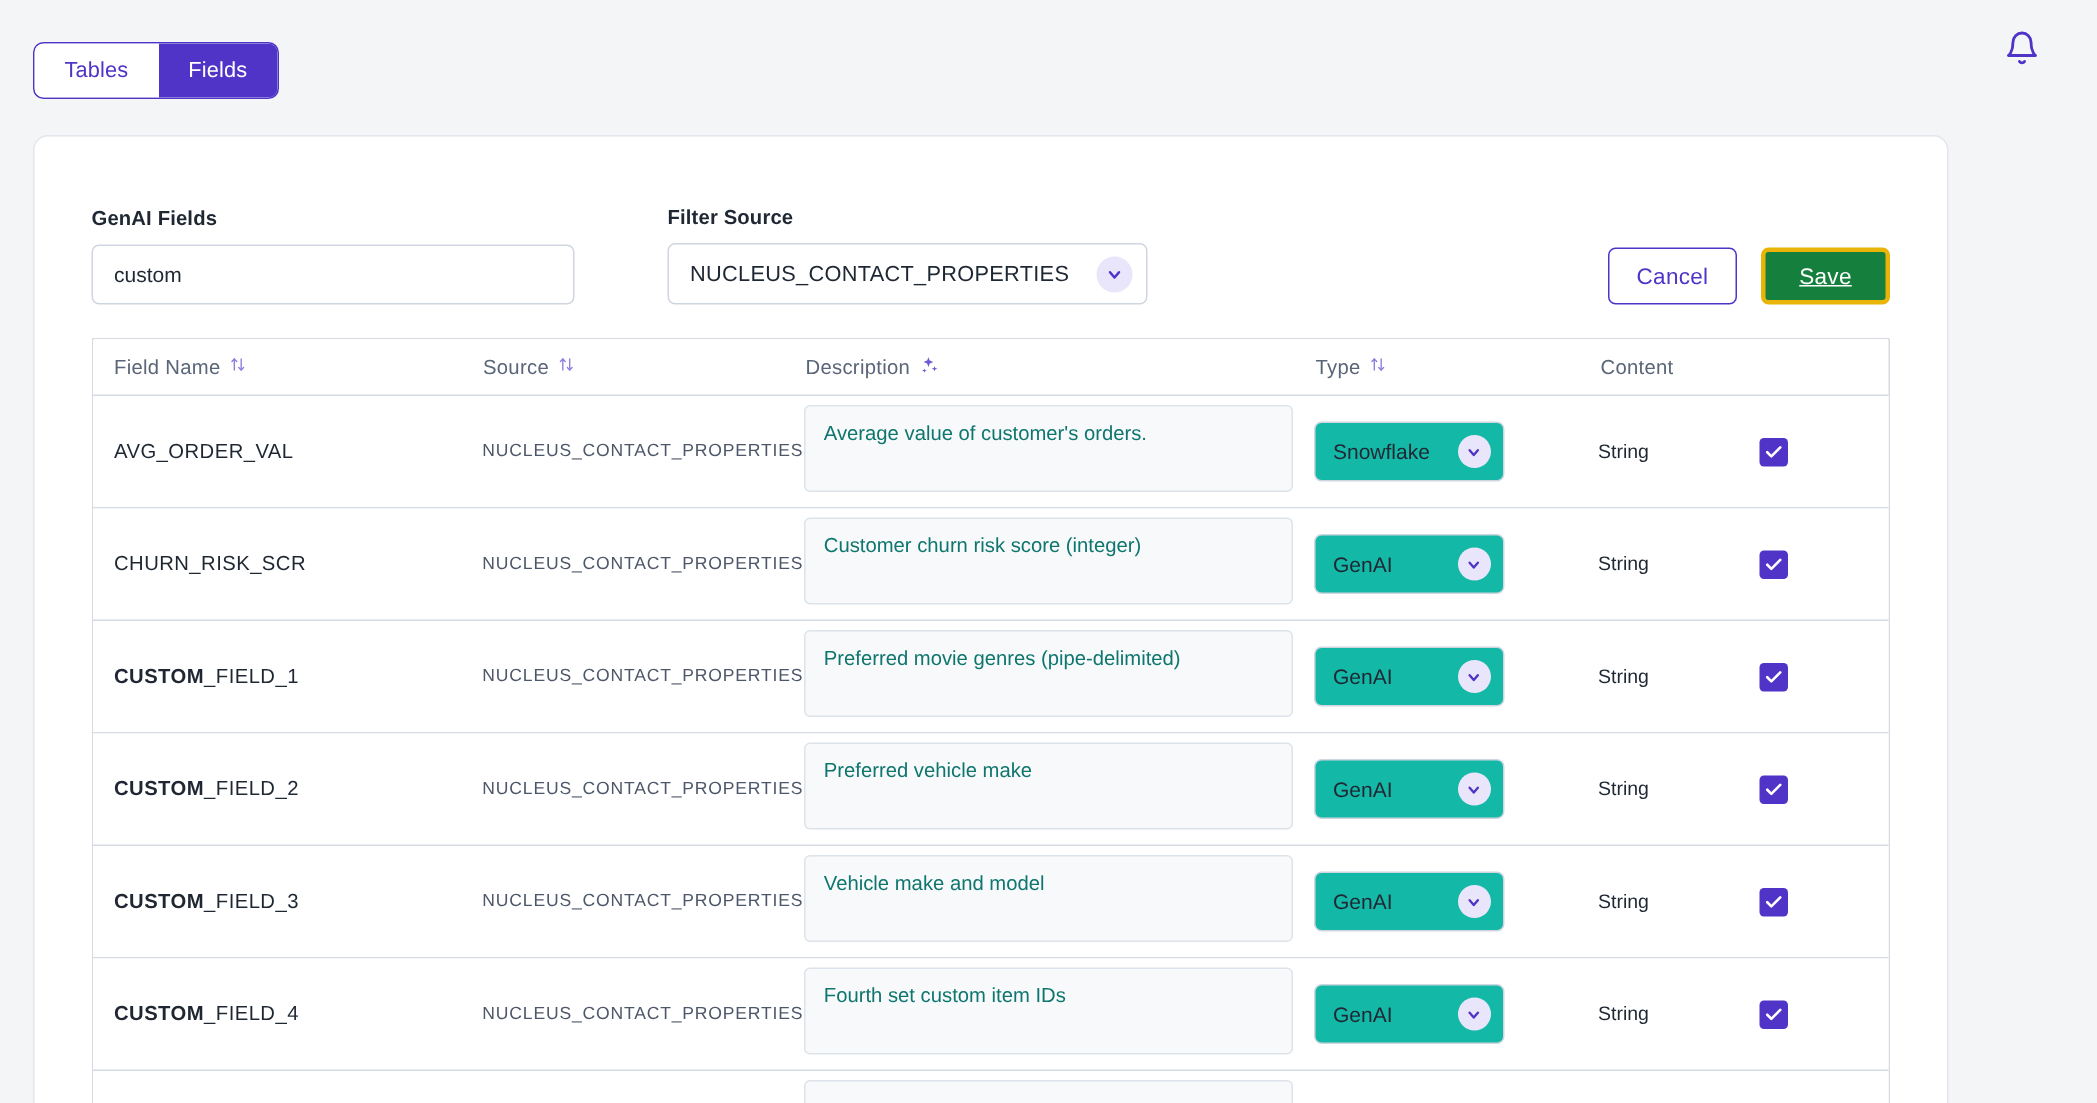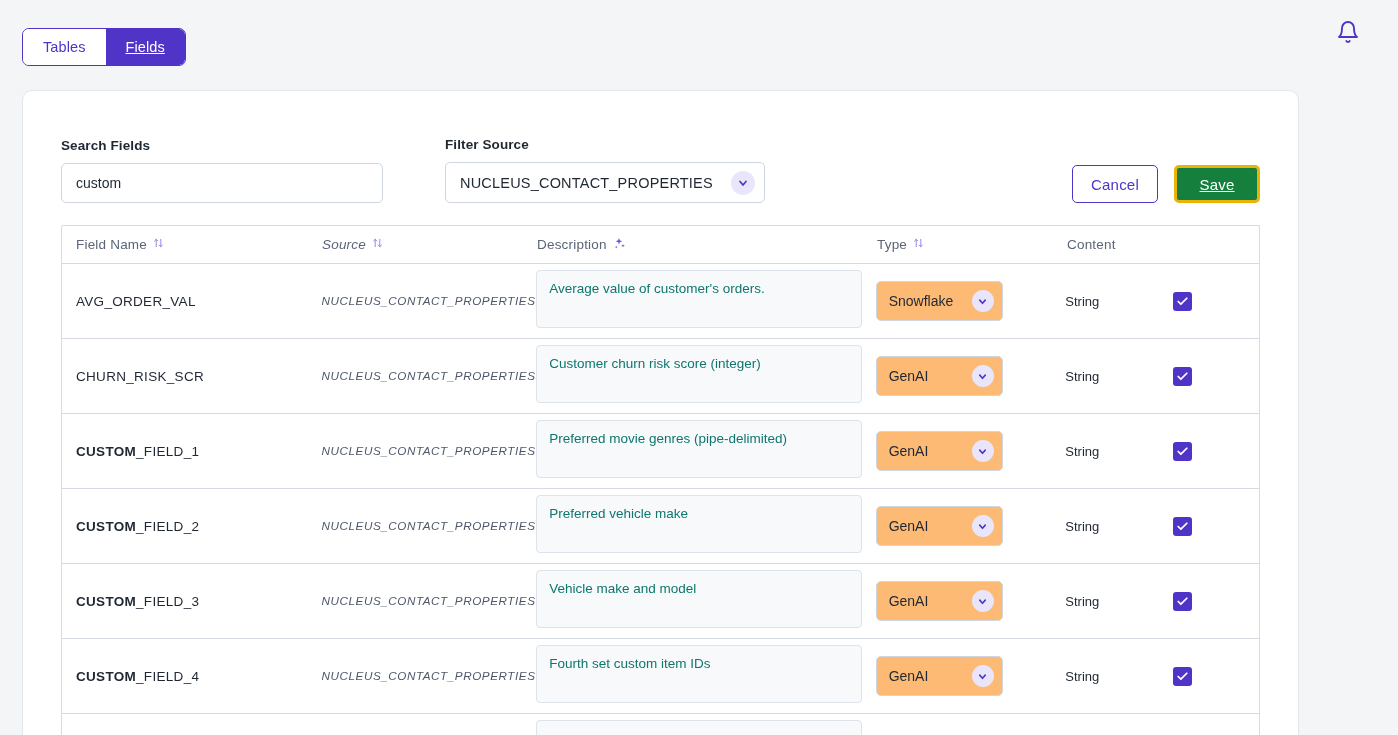--- a/index.html
+++ b/index.html
@@ -36,21 +36,20 @@
     letter-spacing: .1px;
     background: #ffffff;
     color: #4f34c7;
     cursor: pointer;
     user-select: none;
     white-space: nowrap;
   }
   .tab.active {
     background: #4f34c7;
     color: #ffffff;
-    text-decoration: underline;
   }
 
   .bell {
     position: absolute;
     top: 20px;
     right: 38px;
     width: 24px;
     height: 24px;
     cursor: pointer;
   }
@@ -177,21 +176,21 @@
     align-items: center;
     gap: 6px;
     letter-spacing: .2px;
   }
   .trow {
     height: 75px;
     border-bottom: 1px solid #d6dbe3;
     background: #ffffff;
   }
   .c-name   { width: 260px; padding-left: 14px; align-items: center; }
-  .c-source { width: 215px; font-style: italic; }
+  .c-source { width: 215px; }
   .c-desc   { width: 340px; }
   .c-type   { width: 190px; }
   .c-ftype  { width: 100px; }
   .c-content{ width: 94px; }
 
   .cell-name {
     font-size: 13.5px;
     color: #1f2733;
     letter-spacing: .3px;
   }
@@ -218,21 +217,21 @@
     outline: none;
     line-height: 18px;
     overflow: hidden;
   }
   .type-select {
     position: relative;
     width: 127px;
     height: 40px;
     border: 1px solid #cfd6e0;
     border-radius: 5px;
-    background: #fdba74;
+    background: #14b8a6;
     display: flex;
     align-items: center;
     padding: 0 12px;
     font-size: 14px;
     color: #1f2733;
     cursor: pointer;
   }
   .type-select .chev-circle { right: 8px; width: 22px; height: 22px; }
 
   .cell-ftype { font-size: 13px; color: #1f2733; }
@@ -266,21 +265,21 @@
       <path d="M13.7 21a2 2 0 0 1-3.4 0"></path>
     </svg>
   </div>
 </div>
 
 <div class="card">
 
   <div class="controls">
 
     <div class="field-block">
-      <div class="field-label">Search Fields</div>
+      <div class="field-label">GenAI Fields</div>
       <input class="text-input" type="text" value="custom" style="">
     </div>
 
     <div class="gap"></div>
 
     <div class="field-block">
       <div class="field-label">Filter Source</div>
       <div class="select-wrap">
         <div class="select-box">NUCLEUS_CONTACT_PROPERTIES</div>
         <div class="chev-circle">

